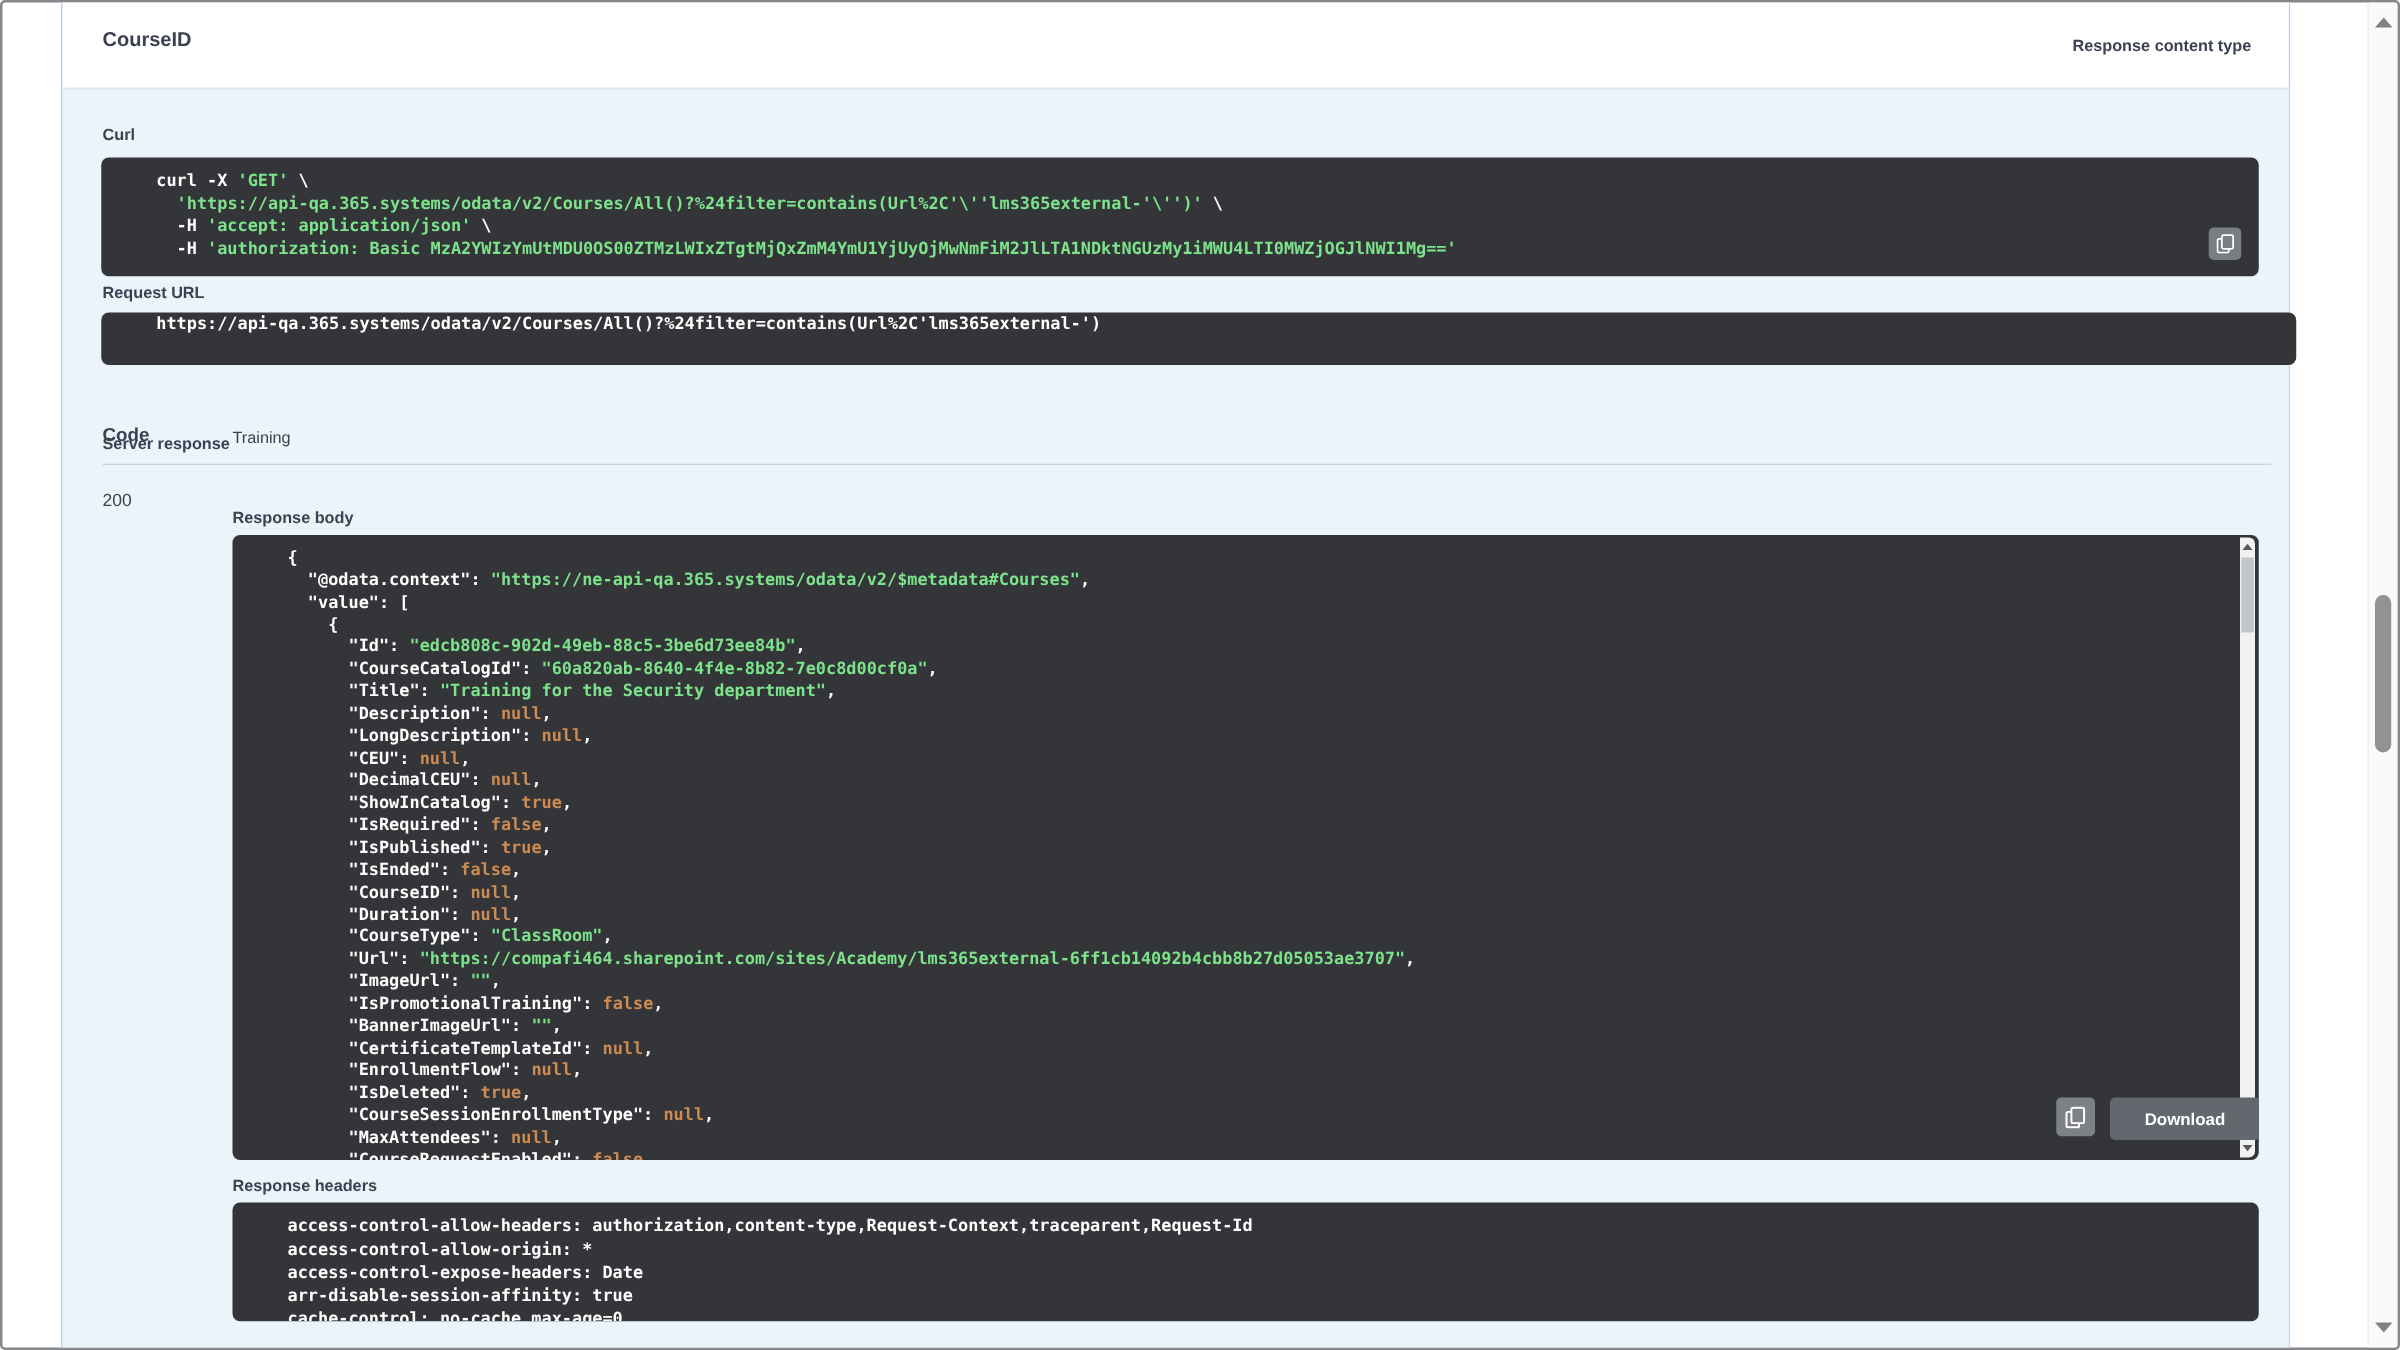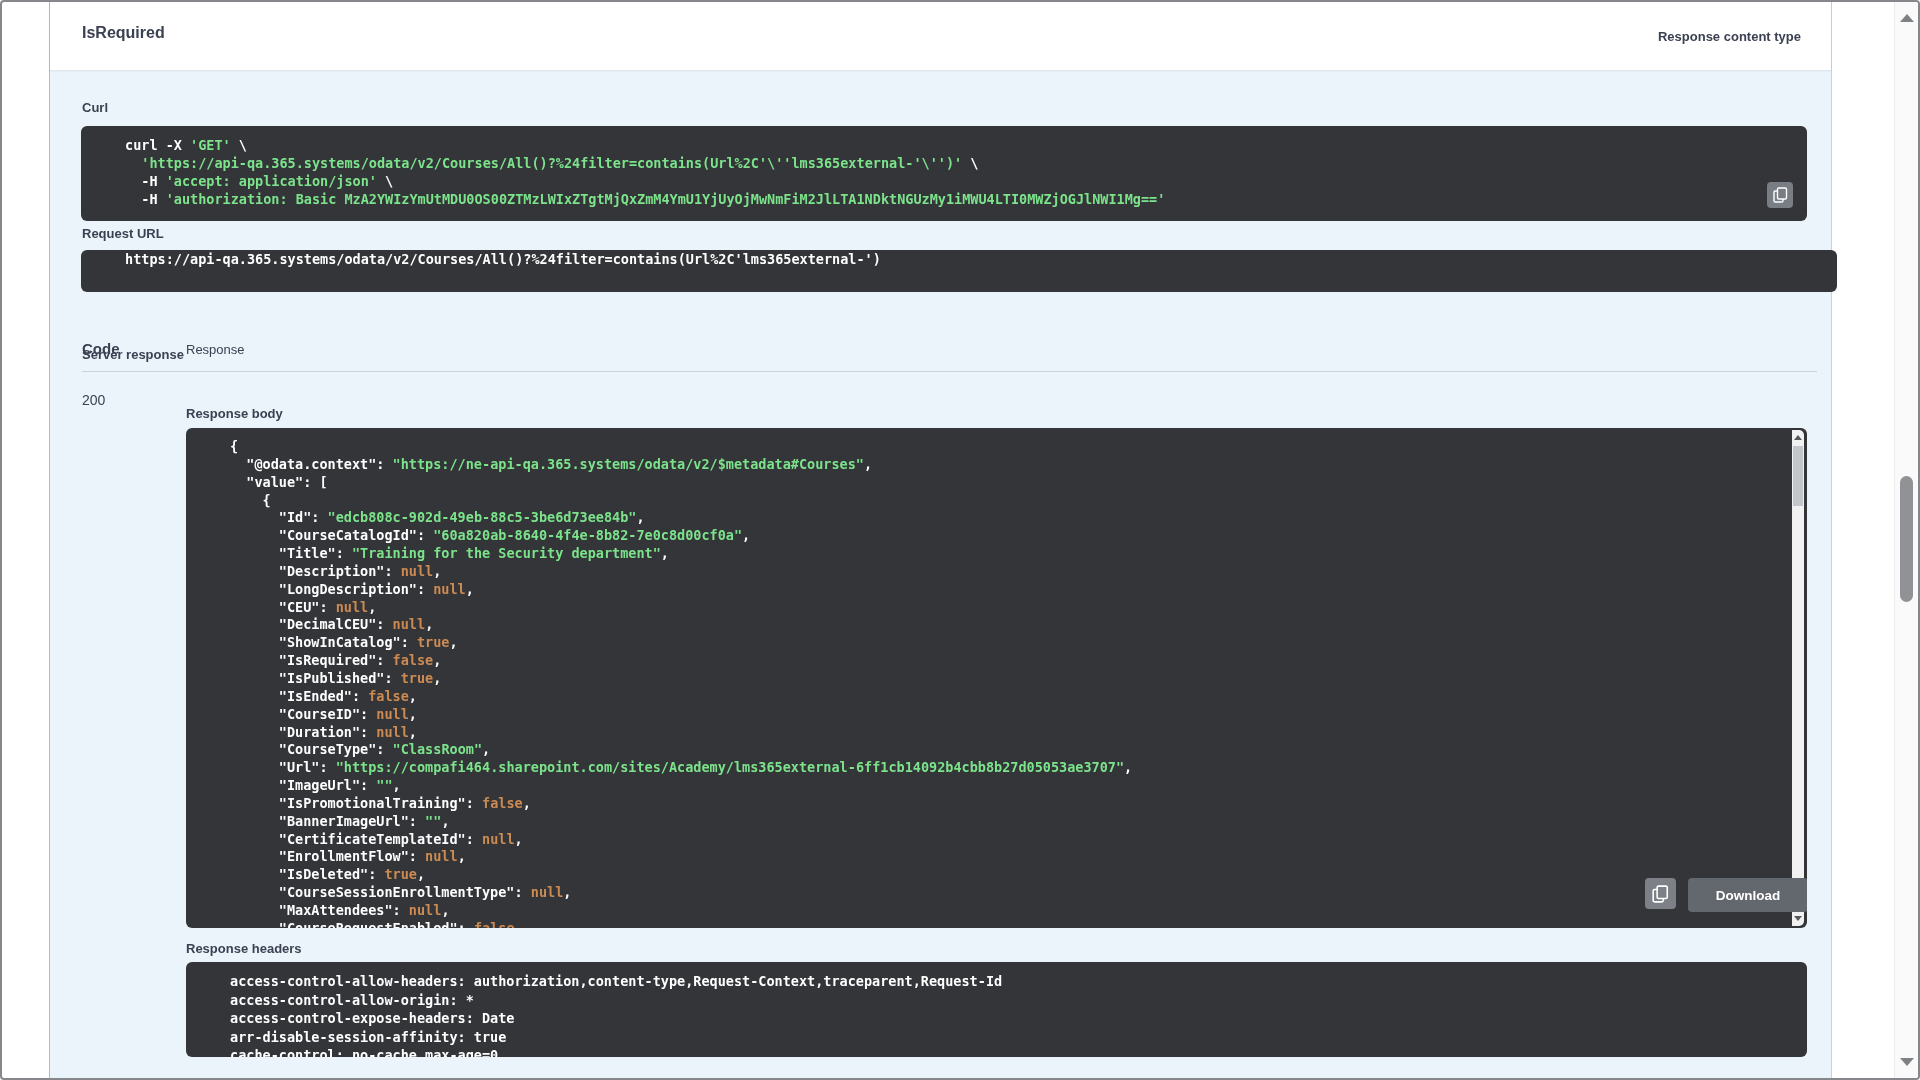--- a/index.html
+++ b/index.html
@@ -66,21 +66,21 @@
   .page-sb .tri-down { position:absolute; bottom:12px; left:5px; width:0; height:0; border-left:7px solid transparent; border-right:7px solid transparent; border-top:8px solid #7f8285; cursor:pointer; }
   .page-thumb { position:absolute; top:474px; left:5px; width:13px; height:126px; background:#909296; border-radius:7px; cursor:grab; }
 </style>
 </head>
 <body>
 
 <div class="window">
   <div class="opblock">
 
     <div class="responses-header">
-      <div class="panel-title">IsRequired</div>
+      <div class="panel-title">CourseID</div>
       <div class="ct-wrap">
         <span class="ct-label">Response content type</span>
       </div>
     </div>
 
     <div class="responses-body">
 
       <div class="sec-label" style="left:32px; top:30px;">Curl</div>
       <div class="code-wrap curl-wrap">
         <pre class="code"><div class="cl"><span>curl -X </span><span class="tok-str">'GET'</span><span> \</span></div><div class="cl"><span>  </span><span class="tok-str">'https://api-qa.365.systems/odata/v2/Courses/All()?%24filter=contains(Url%2C'\''lms365external-'\'')'</span><span> \</span></div><div class="cl"><span>  -H </span><span class="tok-str">'accept: application/json'</span><span> \</span></div><div class="cl"><span>  -H </span><span class="tok-str">'authorization: Basic MzA2YWIzYmUtMDU0OS00ZTMzLWIxZTgtMjQxZmM4YmU1YjUyOjMwNmFiM2JlLTA1NDktNGUzMy1iMWU4LTI0MWZjOGJlNWI1Mg=='</span></div></pre>
@@ -92,21 +92,21 @@
         </button>
       </div>
 
       <div class="sec-label" style="left:32px; top:156px;">Request URL</div>
       <div class="code-wrap requrl-wrap">
         <pre class="code">https://api-qa.365.systems/odata/v2/Courses/All()?%24filter=contains(Url%2C'lms365external-')</pre>
       </div>
 
       <div class="sec-label srv-label">Server response</div>
       <div class="code-hdr">Code</div>
-      <div class="details-hdr">Response</div>
+      <div class="details-hdr">Training</div>
       <div class="thead-line"></div>
       <div class="status-code">200</div>
 
       <div class="sec-label" style="left:136px; top:336px;">Response body</div>
       <div class="code-wrap body-wrap">
         <pre class="code"><div class="cl"><span>{</span></div><div class="cl"><span>  </span><span class="tok-key">"@odata.context"</span><span>:</span><span> </span><span class="tok-str">"https://ne-api-qa.365.systems/odata/v2/$metadata#Courses"</span><span>,</span></div><div class="cl"><span>  </span><span class="tok-key">"value"</span><span>:</span><span> [</span></div><div class="cl"><span>    {</span></div><div class="cl"><span>      </span><span class="tok-key">"Id"</span><span>:</span><span> </span><span class="tok-str">"edcb808c-902d-49eb-88c5-3be6d73ee84b"</span><span>,</span></div><div class="cl"><span>      </span><span class="tok-key">"CourseCatalogId"</span><span>:</span><span> </span><span class="tok-str">"60a820ab-8640-4f4e-8b82-7e0c8d00cf0a"</span><span>,</span></div><div class="cl"><span>      </span><span class="tok-key">"Title"</span><span>:</span><span> </span><span class="tok-str">"Training for the Security department"</span><span>,</span></div><div class="cl"><span>      </span><span class="tok-key">"Description"</span><span>:</span><span> </span><span class="tok-lit">null</span><span>,</span></div><div class="cl"><span>      </span><span class="tok-key">"LongDescription"</span><span>:</span><span> </span><span class="tok-lit">null</span><span>,</span></div><div class="cl"><span>      </span><span class="tok-key">"CEU"</span><span>:</span><span> </span><span class="tok-lit">null</span><span>,</span></div><div class="cl"><span>      </span><span class="tok-key">"DecimalCEU"</span><span>:</span><span> </span><span class="tok-lit">null</span><span>,</span></div><div class="cl"><span>      </span><span class="tok-key">"ShowInCatalog"</span><span>:</span><span> </span><span class="tok-lit">true</span><span>,</span></div><div class="cl"><span>      </span><span class="tok-key">"IsRequired"</span><span>:</span><span> </span><span class="tok-lit">false</span><span>,</span></div><div class="cl"><span>      </span><span class="tok-key">"IsPublished"</span><span>:</span><span> </span><span class="tok-lit">true</span><span>,</span></div><div class="cl"><span>      </span><span class="tok-key">"IsEnded"</span><span>:</span><span> </span><span class="tok-lit">false</span><span>,</span></div><div class="cl"><span>      </span><span class="tok-key">"CourseID"</span><span>:</span><span> </span><span class="tok-lit">null</span><span>,</span></div><div class="cl"><span>      </span><span class="tok-key">"Duration"</span><span>:</span><span> </span><span class="tok-lit">null</span><span>,</span></div><div class="cl"><span>      </span><span class="tok-key">"CourseType"</span><span>:</span><span> </span><span class="tok-str">"ClassRoom"</span><span>,</span></div><div class="cl"><span>      </span><span class="tok-key">"Url"</span><span>:</span><span> </span><span class="tok-str">"https://compafi464.sharepoint.com/sites/Academy/lms365external-6ff1cb14092b4cbb8b27d05053ae3707"</span><span>,</span></div><div class="cl"><span>      </span><span class="tok-key">"ImageUrl"</span><span>:</span><span> </span><span class="tok-str">""</span><span>,</span></div><div class="cl"><span>      </span><span class="tok-key">"IsPromotionalTraining"</span><span>:</span><span> </span><span class="tok-lit">false</span><span>,</span></div><div class="cl"><span>      </span><span class="tok-key">"BannerImageUrl"</span><span>:</span><span> </span><span class="tok-str">""</span><span>,</span></div><div class="cl"><span>      </span><span class="tok-key">"CertificateTemplateId"</span><span>:</span><span> </span><span class="tok-lit">null</span><span>,</span></div><div class="cl"><span>      </span><span class="tok-key">"EnrollmentFlow"</span><span>:</span><span> </span><span class="tok-lit">null</span><span>,</span></div><div class="cl"><span>      </span><span class="tok-key">"IsDeleted"</span><span>:</span><span> </span><span class="tok-lit">true</span><span>,</span></div><div class="cl"><span>      </span><span class="tok-key">"CourseSessionEnrollmentType"</span><span>:</span><span> </span><span class="tok-lit">null</span><span>,</span></div><div class="cl"><span>      </span><span class="tok-key">"MaxAttendees"</span><span>:</span><span> </span><span class="tok-lit">null</span><span>,</span></div><div class="cl"><span>      </span><span class="tok-key">"CourseRequestEnabled"</span><span>:</span><span> </span><span class="tok-lit">false</span><span>,</span></div></pre>
         <div class="inner-sb">
           <div class="tri-up"></div>
           <div class="inner-thumb"></div>
           <div class="tri-down"></div>

